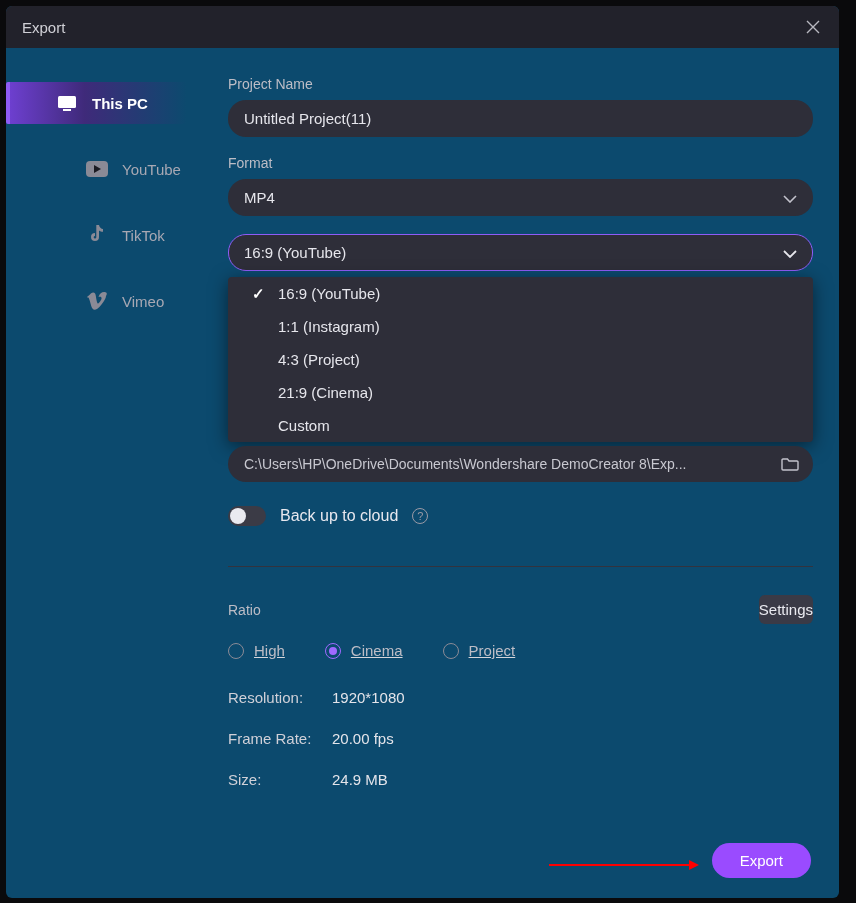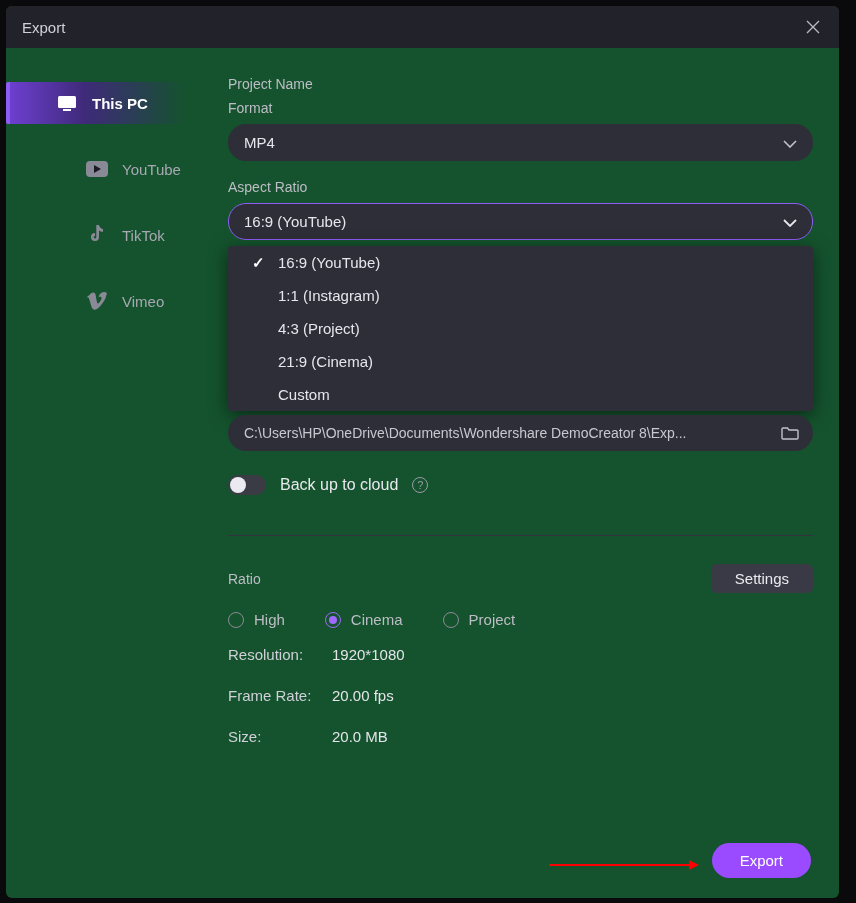--- a/index.html
+++ b/index.html
@@ -11,21 +11,21 @@
     color: #d5d5da;
     overflow: hidden;
     position: relative;
   }
   .dialog {
     position: absolute;
     left: 6px;
     top: 6px;
     width: 833px;
     height: 892px;
-    background: #14532d;
+    background: #0c4a6e;
     border-radius: 6px;
   }
   .titlebar {
     height: 42px;
     background: #22222b;
     display: flex;
     align-items: center;
     justify-content: space-between;
     padding: 0 16px;
     border-top-left-radius: 6px;
@@ -146,23 +146,23 @@
   .toggle .knob { width:16px;height:16px;border-radius:50%;background:#eaeaf0;position:absolute;left:2px;top:2px;}
   .backup-label { color:#e8e8ef; font-size:16px;}
   .help-icon {
     width:16px;height:16px;border:1.3px solid #9a9aa6;border-radius:50%;
     display:flex;align-items:center;justify-content:center;font-size:11px;color:#9a9aa6;
   }
   .divider { height:1px;background:#33333e; margin-bottom:28px;}
   .preset-header { display:flex;justify-content:space-between;align-items:center;margin-bottom:18px;}
   .preset-label { color:#bdbdc6;font-size:14px;}
   .settings-btn {
-    background:#3a3a46;border-radius:6px;padding:6px 24px;color:#eaeaf0;font-size:15px;cursor:pointer;
-  }
-  .radio-row { display:flex;gap:40px;margin-bottom:18px;}
+    background:#3a3a46;border-radius:6px;padding:6px 0;color:#eaeaf0;font-size:15px;cursor:pointer;
+  }
+  .radio-row { display:flex;gap:40px;margin-bottom:30px;text-decoration:underline;}
   .radio-opt { display:flex;align-items:center;gap:10px;cursor:pointer;color:#bdbdc6;font-size:15px;}
   .radio-circle {
     width:16px;height:16px;border:1.5px solid #8a8a96;border-radius:50%;display:flex;align-items:center;justify-content:center;
   }
   .radio-opt.sel .radio-circle { border-color:#a069ff;}
   .radio-opt.sel .radio-dot{ width:8px;height:8px;border-radius:50%;background:#a069ff;}
   .info-row { display:flex;margin-bottom:24px;font-size:15px;}
   .info-row .k { width:104px;color:#d0d0d8;}
   .info-row .v { color:#e4e4ea;}
   .export-btn {
@@ -225,32 +225,34 @@
             </svg>
         </span>
         <span>Vimeo</span>
       </div>
 
     </div>
 
     <div class="main">
 
       <div class="field-label">Project Name</div>
+      <div class="text-input">
+        <span>Untitled Project(11)</span>
+      </div>
 
       <div class="field-label">Format</div>
       <div class="select-box">
         <span>MP4</span>
         <span class="chev">
           <svg width="14" height="8" viewBox="0 0 14 8">
               <path d="M1 1 L7 7 L13 1" stroke="#c2c2cc" stroke-width="1.6" fill="none"></path>
             </svg>
         </span>
       </div>
 
-      <div class="field-label">Aspect Ratio</div>
       <div class="select-box open">
         <span>16:9 (YouTube)</span>
         <span class="chev">
           <svg width="14" height="8" viewBox="0 0 14 8">
               <path d="M1 1 L7 7 L13 1" stroke="#e6e6ec" stroke-width="1.8" fill="none"></path>
             </svg>
         </span>
       </div>
 
       <div class="dropdown">
@@ -305,21 +307,21 @@
       <div class="info-row">
         <span class="k">Resolution:</span>
         <span class="v">1920*1080</span>
       </div>
       <div class="info-row">
         <span class="k">Frame Rate:</span>
         <span class="v">20.00 fps</span>
       </div>
       <div class="info-row">
         <span class="k">Size:</span>
-        <span class="v">20.0 MB</span>
+        <span class="v">24.9 MB</span>
       </div>
 
       <div class="arrow-annot">
         <svg width="150" height="10" viewBox="0 0 150 10">
           <line x1="0" y1="5" x2="140" y2="5" stroke="#ff0000" stroke-width="2.2"></line>
           <path d="M140 0 L150 5 L140 10 Z" fill="#ff0000"></path>
         </svg>
       </div>
 
       <div class="export-btn">Export</div>

